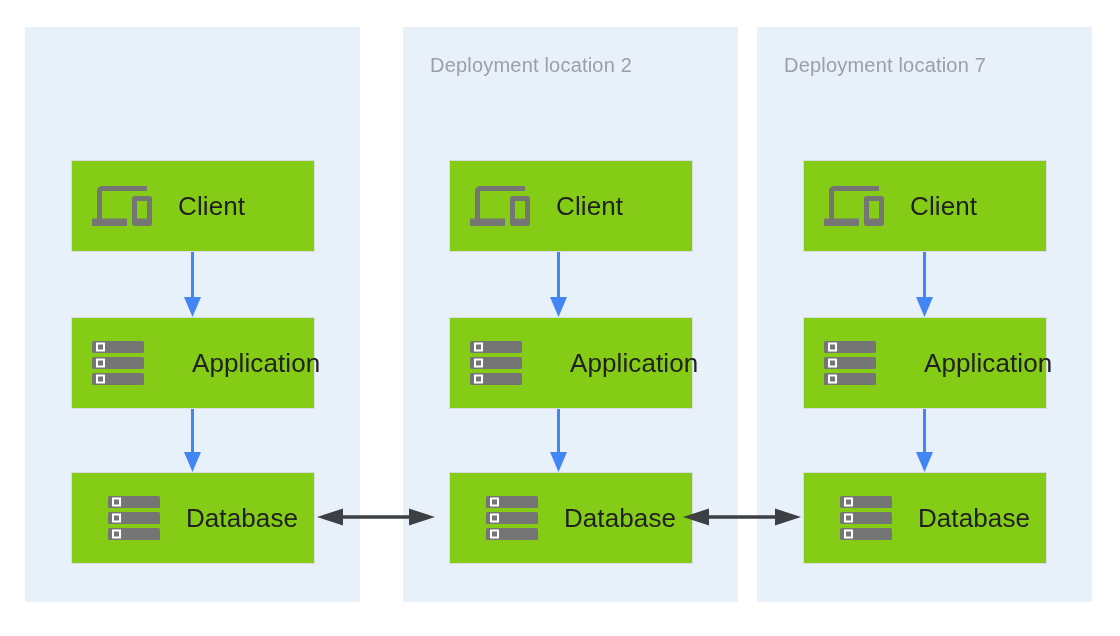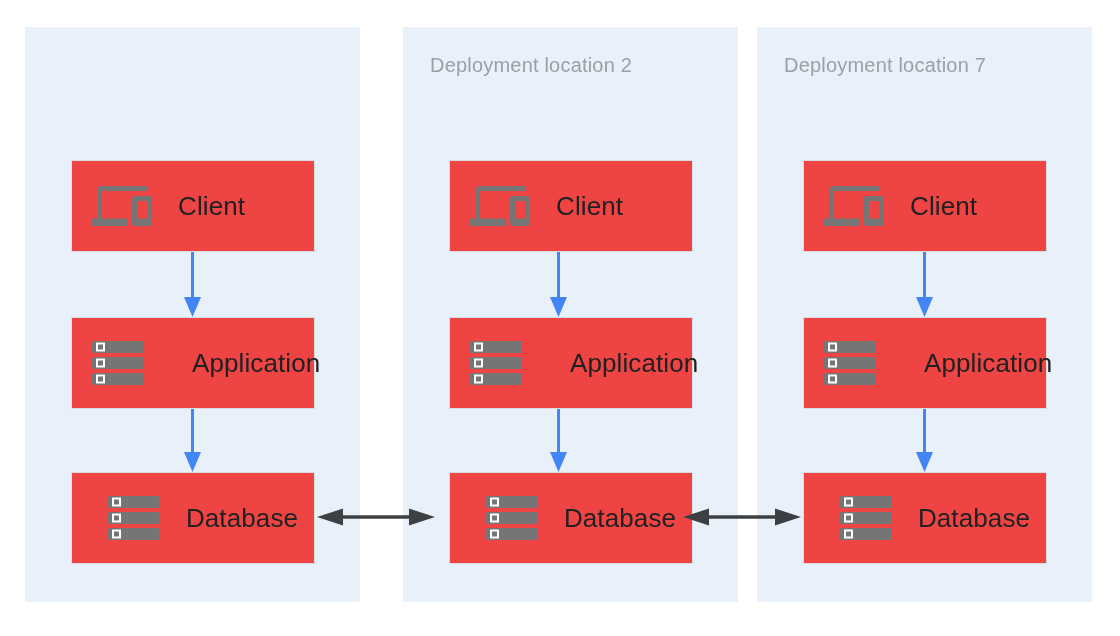--- a/index.html
+++ b/index.html
@@ -33,21 +33,21 @@
     line-height: 26px;
     color: #9aa0a6;
     letter-spacing: 0.2px;
     white-space: nowrap;
   }
   .node {
     position: absolute;
     left: 46px;
     width: 244px;
     height: 92px;
-    background: #ef4444;
+    background: #84cc16;
     border: 1px solid #d9dce1;
     box-sizing: border-box;
     display: flex;
     align-items: center;
     padding-left: 20px;
     gap: 26px;
   }
   .node-client      { top: 133px; }
   .node-application { top: 290px; gap: 48px; }
   .node-database    { top: 445px; justify-content: center; }

